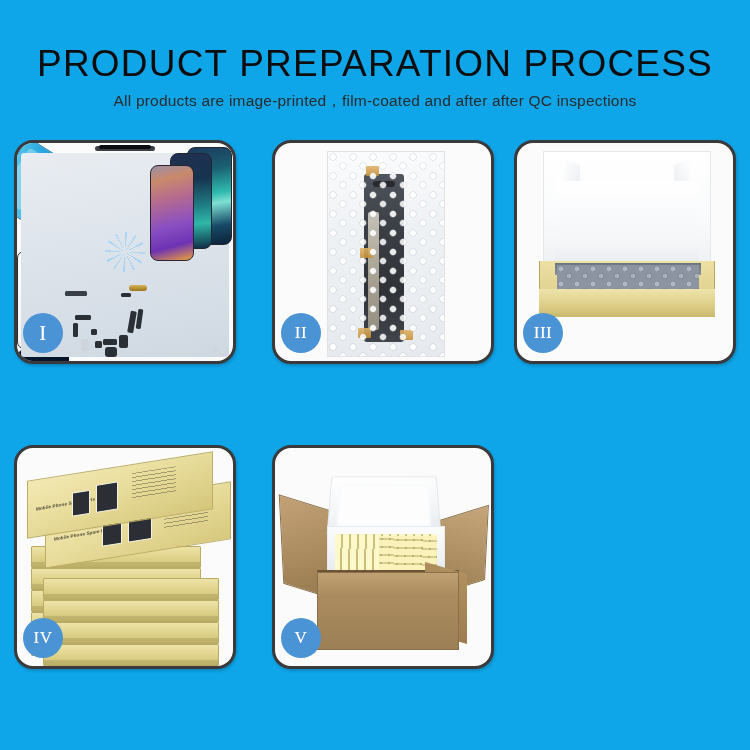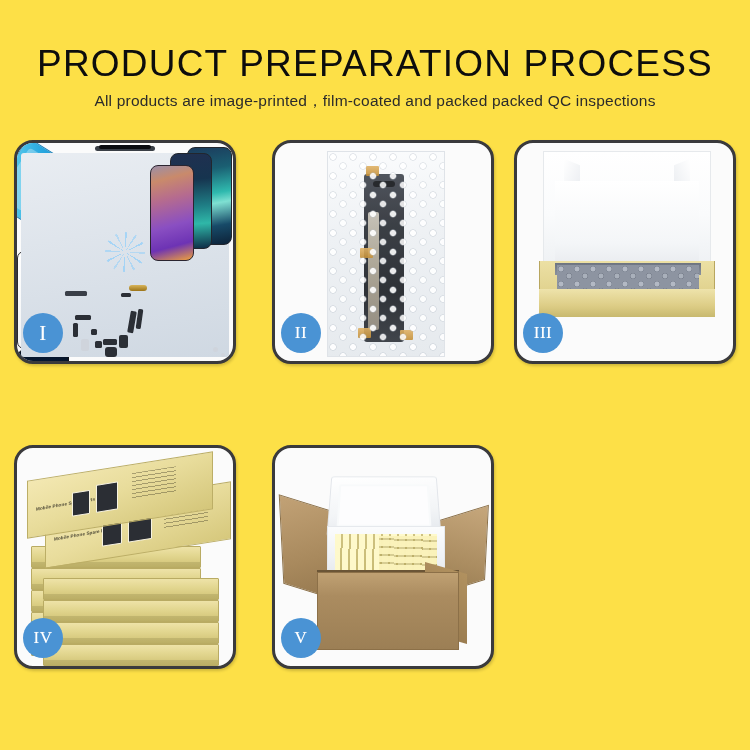--- a/index.html
+++ b/index.html
@@ -7,21 +7,21 @@
     margin: 0; padding: 0;
     width: 750px; height: 750px;
     background: #ffffff;
     font-family: "Liberation Sans", sans-serif;
     overflow: hidden;
   }
 
   #page {
     position: relative;
     width: 750px; height: 750px;
-    background: #fde047;
+    background: #0ea5e9;
   }
 
   
   #header { position: absolute; left: 0; top: 0; width: 750px; }
   #title {
     text-align: center;
     font-size: 37px;
     letter-spacing: 1.2px;
     font-weight: 400;
     color: #0d0d0d;
@@ -385,21 +385,21 @@
     border-radius:1px; opacity:.95;
   }
 </style>
 </head>
 <body>
 
 <div id="page">
 
   <div id="header">
     <div id="title">PRODUCT PREPARATION PROCESS</div>
-    <div id="subtitle">All products are image-printed，film-coated and packed packed QC inspections</div>
+    <div id="subtitle">All products are image-printed，film-coated and after after QC inspections</div>
   </div>
 
   <div id="grid">
 
     <div class="panel p-r0 p-c0">
       <div class="scene">
         <div id="p1-film"></div>
         <div id="p1-dark" class="ph"></div>
         <div id="p1-glass"></div>
         <div id="p1-teal2" class="ph"></div>

